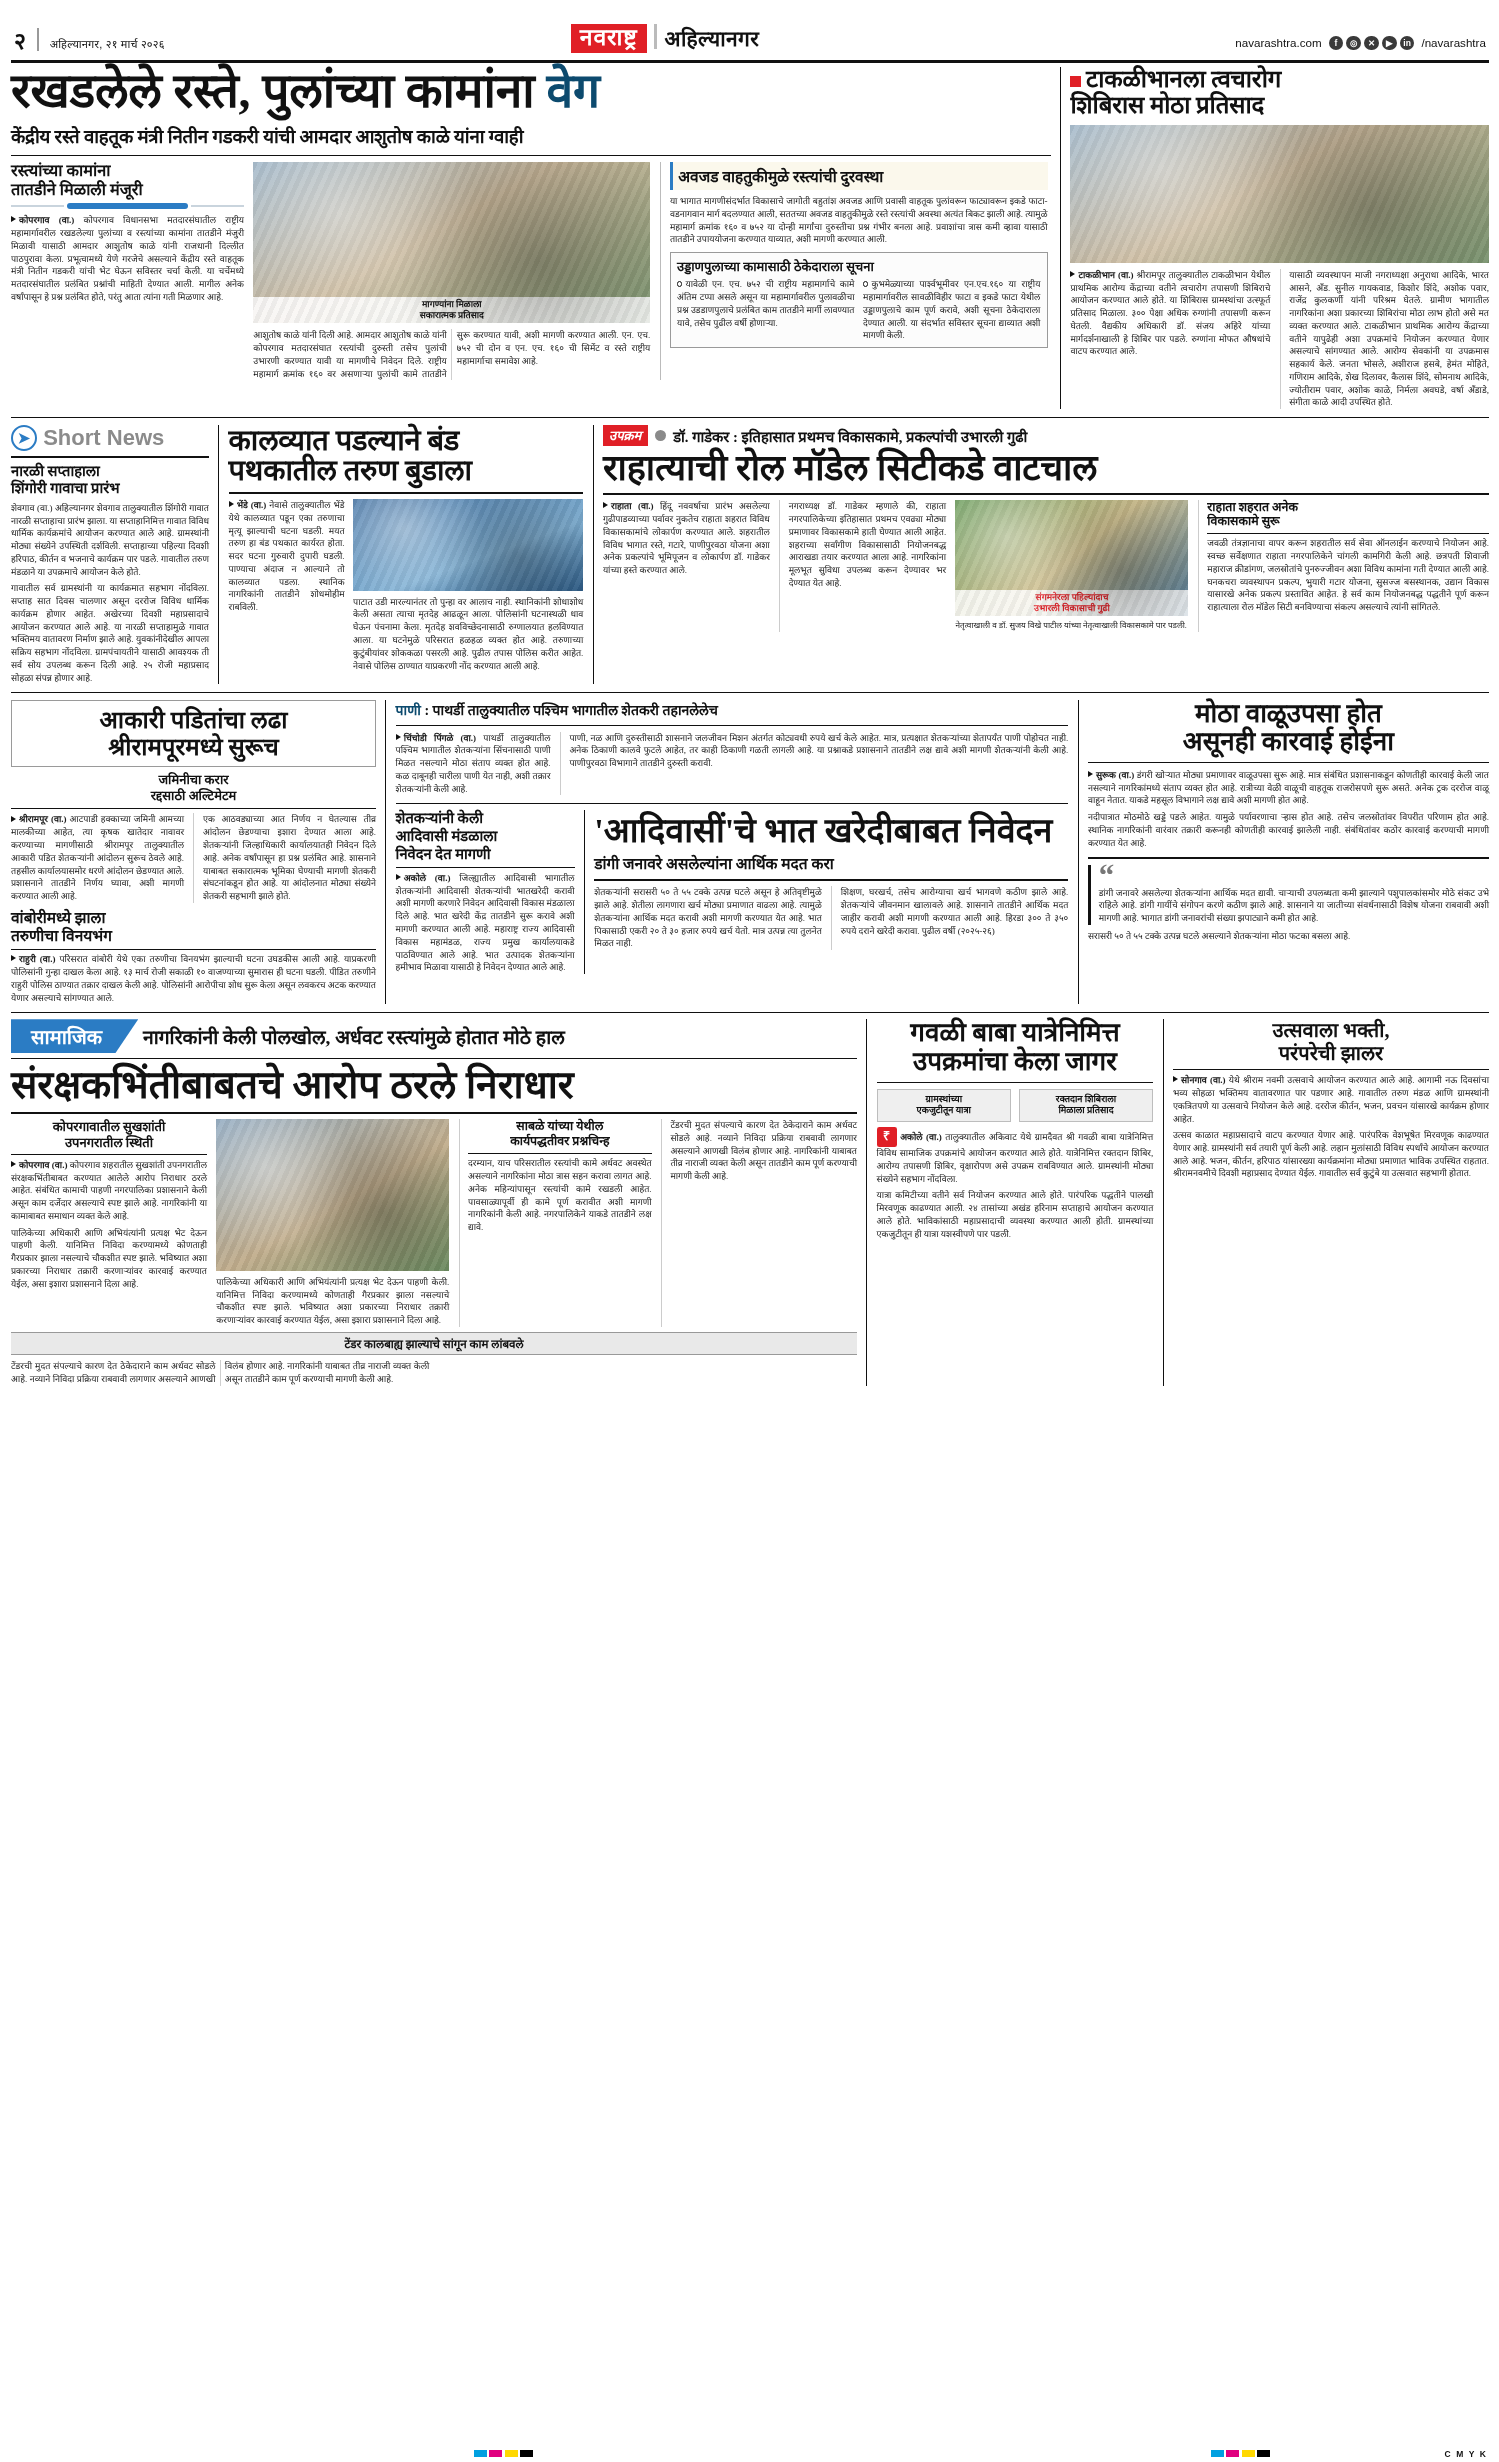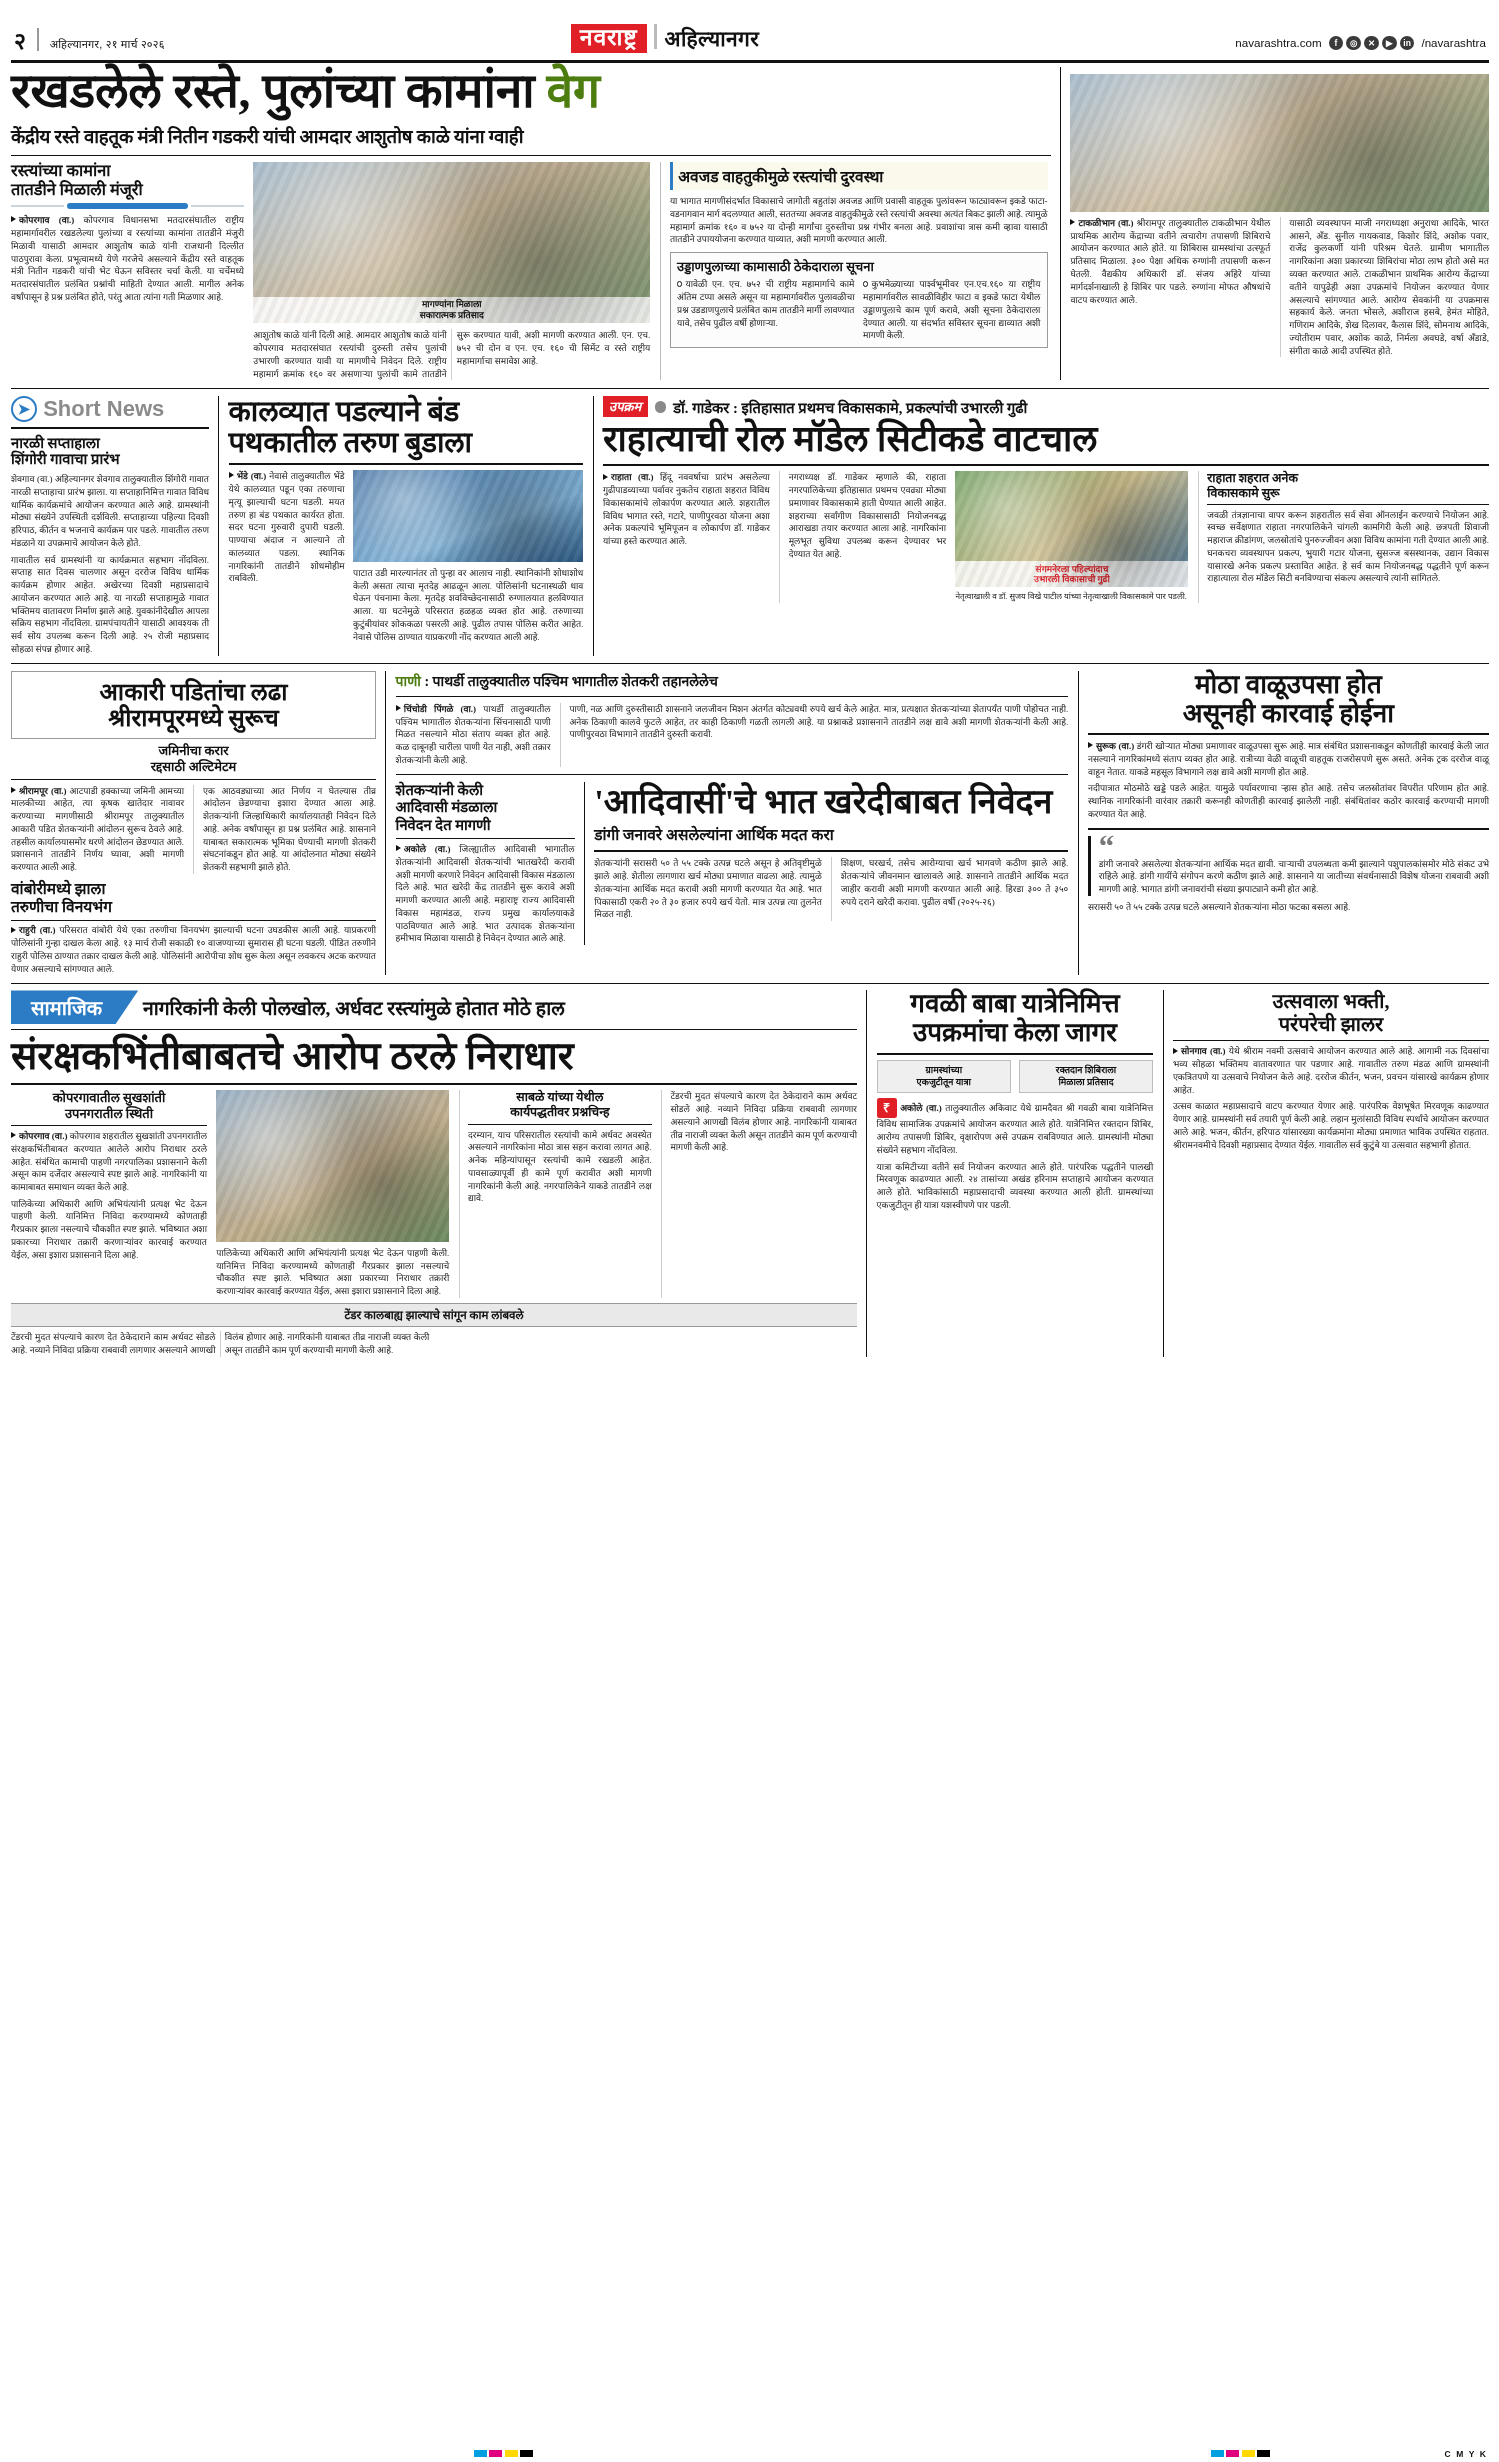--- a/index.html
+++ b/index.html
@@ -34,21 +34,21 @@
   .social { display: flex; gap: 3.1px; }
   .sicon {
     width: 14.7px; height: 14.7px; border-radius: 50%; background: #3a3a3a; color: #fff;
     font-size: 8.5px; font-weight: bold; display: flex; align-items: center; justify-content: center;
     font-family: "Liberation Sans", sans-serif;
   }
   .rule-thick { height: 2.3px; background: #111; margin: 3.1px 0 0 0; }
 
   
   .hl { font-weight: bold; line-height: 1.02; letter-spacing: -0.2px; }
-  .red { color: #4d7c0f; }
+  .red { color: #0c4a6e; }
   .body-txt {
     font-size: 9px; line-height: 1.42; text-align: justify; color: #1a1a1a;
     font-family: "Liberation Serif", serif; hyphens: auto;
   }
   .dateline-mark { font-weight: bold; }
   .tri { display:inline-block; width:0;height:0;border-left:5.4px solid #111;border-top:3.1px solid transparent;border-bottom:3.1px solid transparent; margin-right:3.1px; vertical-align:0.8px;}
   .photo { background: linear-gradient(150deg,#9fb6c9,#c9b79a 45%,#7f9a74); position: relative; overflow: hidden; }
   .photo::after{content:"";position:absolute;inset:0;background:
      radial-gradient(circle at 22% 32%, rgba(255,255,255,.40), transparent 42%),
      radial-gradient(circle at 72% 62%, rgba(0,0,0,.26), transparent 48%),
@@ -220,20 +220,21 @@
               <p class="body-txt" style="flex:1;"><span class="bullet"></span><span>यावेळी एन. एच. ७५२ ची राष्ट्रीय महामार्गाचे कामे अंतिम टप्पा असले असून या महामार्गावरील पुलावळीचा प्रश्न उडडाणपुलाचे प्रलंबित काम तातडीने मार्गी लावण्यात यावे, तसेच पुढील वर्षी होणाऱ्या.</span></p>
               <p class="body-txt" style="flex:1;"><span class="bullet"></span><span>कुभमेळ्याच्या पार्श्वभूमीवर एन.एच.१६० या राष्ट्रीय महामार्गावरील सावळीविहीर फाटा व इकडे फाटा येथील उड्डाणपुलाचे काम पूर्ण करावे, अशी सूचना ठेकेदाराला देण्यात आली. या संदर्भात सविस्तर सूचना द्याव्यात अशी मागणी केली.</span></p>
             </div>
           </div>
         </div>
 
       </div>
     </div>
 
     <div class="lead-side">
+      <h2 class="hl side-hl"><span class="side-red-sq"></span><span>टाकळीभानला त्वचारोग<br>शिबिरास मोठा प्रतिसाद</span></h2>
       <div class="photo" style="height:138px;margin-top:6.2px;"></div>
       <div style="display:flex;gap:9.3px;margin-top:5.4px;">
         <p class="body-txt" style="width:200px;"><span class="tri"></span><b>टाकळीभान (वा.)</b> <span>श्रीरामपूर तालुक्यातील टाकळीभान येथील प्राथमिक आरोग्य केंद्राच्या वतीने त्वचारोग तपासणी शिबिराचे आयोजन करण्यात आले होते. या शिबिरास ग्रामस्थांचा उत्स्फूर्त प्रतिसाद मिळाला. ३०० पेक्षा अधिक रुग्णांनी तपासणी करून घेतली. वैद्यकीय अधिकारी डॉ. संजय अहिरे यांच्या मार्गदर्शनाखाली हे शिबिर पार पडले. रुग्णांना मोफत औषधांचे वाटप करण्यात आले.</span></p>
         <p class="body-txt" style="flex:1;border-left:0.8px solid #ccc;padding-left:8.5px;">यासाठी व्यवस्थापन माजी नगराध्यक्षा अनुराधा आदिके, भारत आसने, अँड. सुनील गायकवाड, किशोर शिंदे, अशोक पवार, राजेंद्र कुलकर्णी यांनी परिश्रम घेतले. ग्रामीण भागातील नागरिकांना अशा प्रकारच्या शिबिरांचा मोठा लाभ होतो असे मत व्यक्त करण्यात आले. टाकळीभान प्राथमिक आरोग्य केंद्राच्या वतीने यापुढेही अशा उपक्रमांचे नियोजन करण्यात येणार असल्याचे सांगण्यात आले. आरोग्य सेवकांनी या उपक्रमास सहकार्य केले. जनता भोसले, अशीराज हसबे, हेमंत मोहिते, गणिराम आदिके, शेख दिलावर, कैलास शिंदे, सोमनाथ आदिके, ज्योतीराम पवार, अशोक काळे, निर्मला अवघडे, वर्षा अँडाडे, संगीता काळे आदी उपस्थित होते.</p>
       </div>
     </div>
   </div>
 
   <div class="sec2">
 

